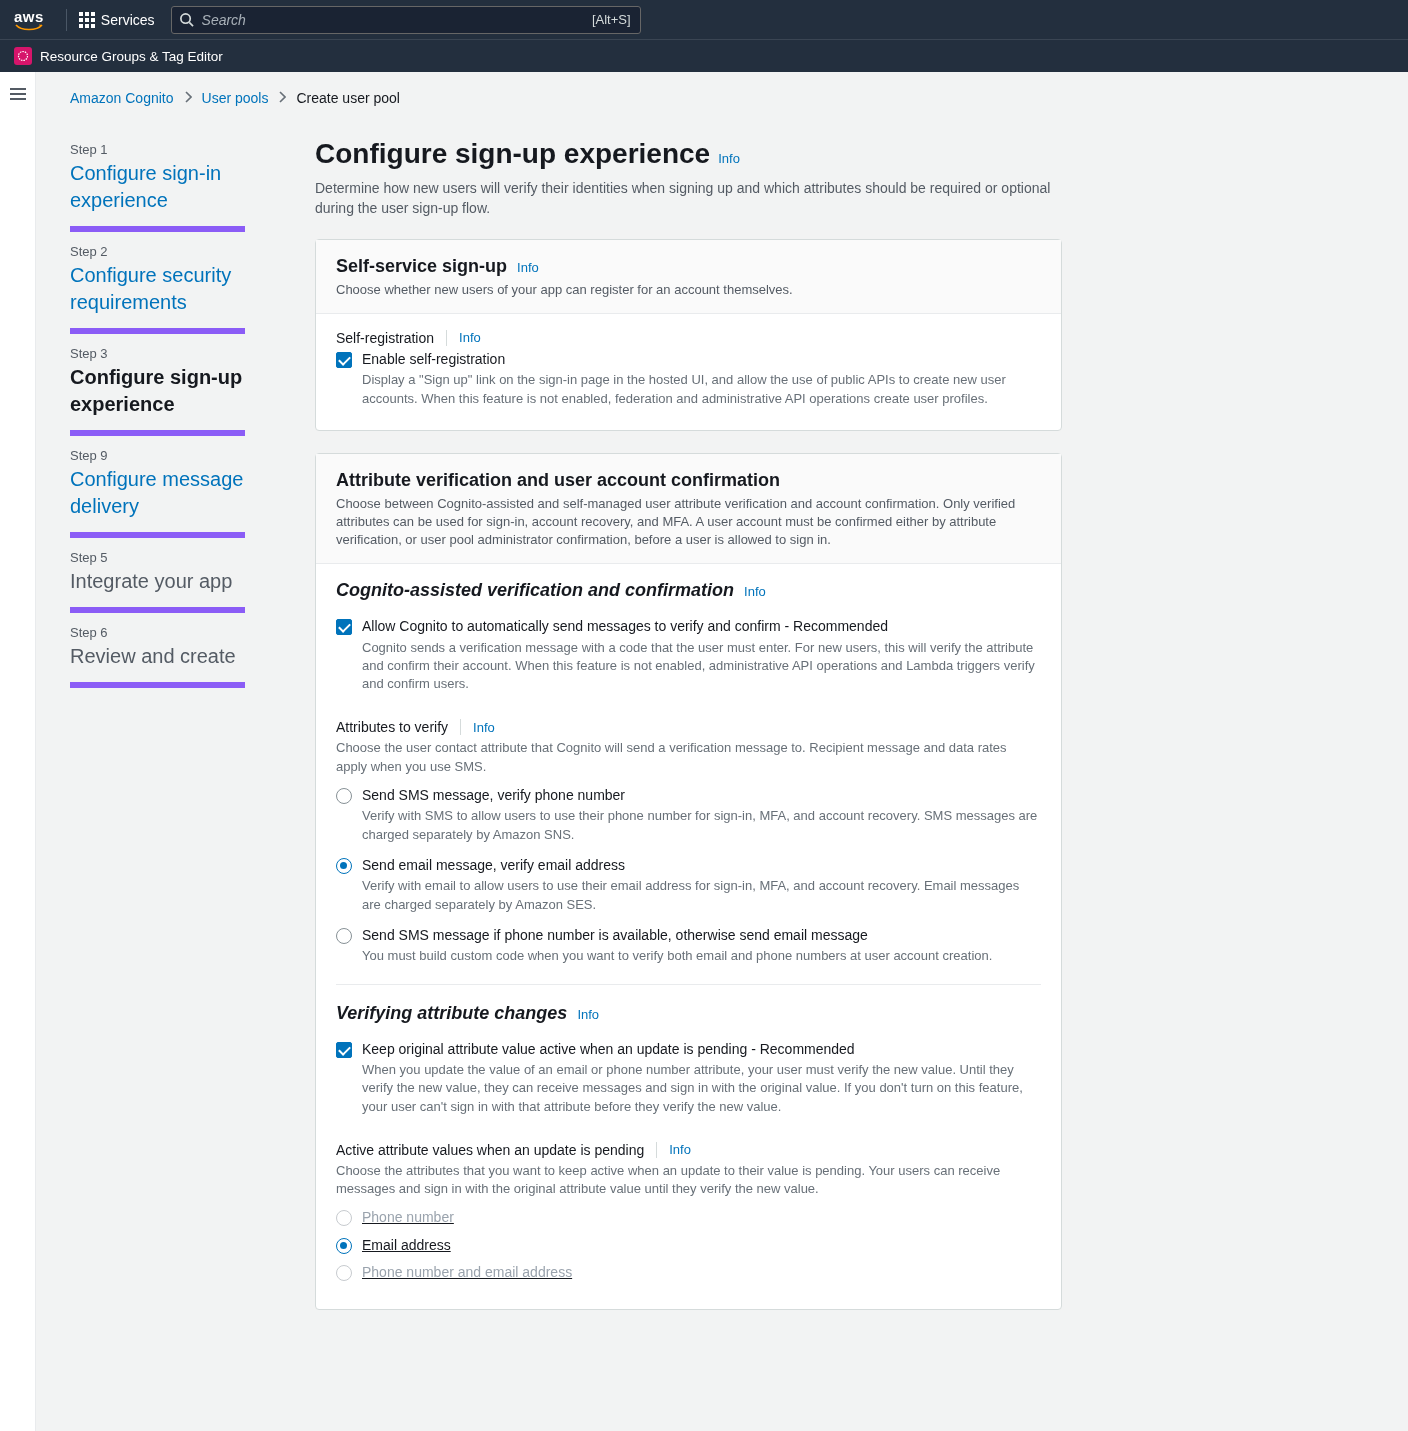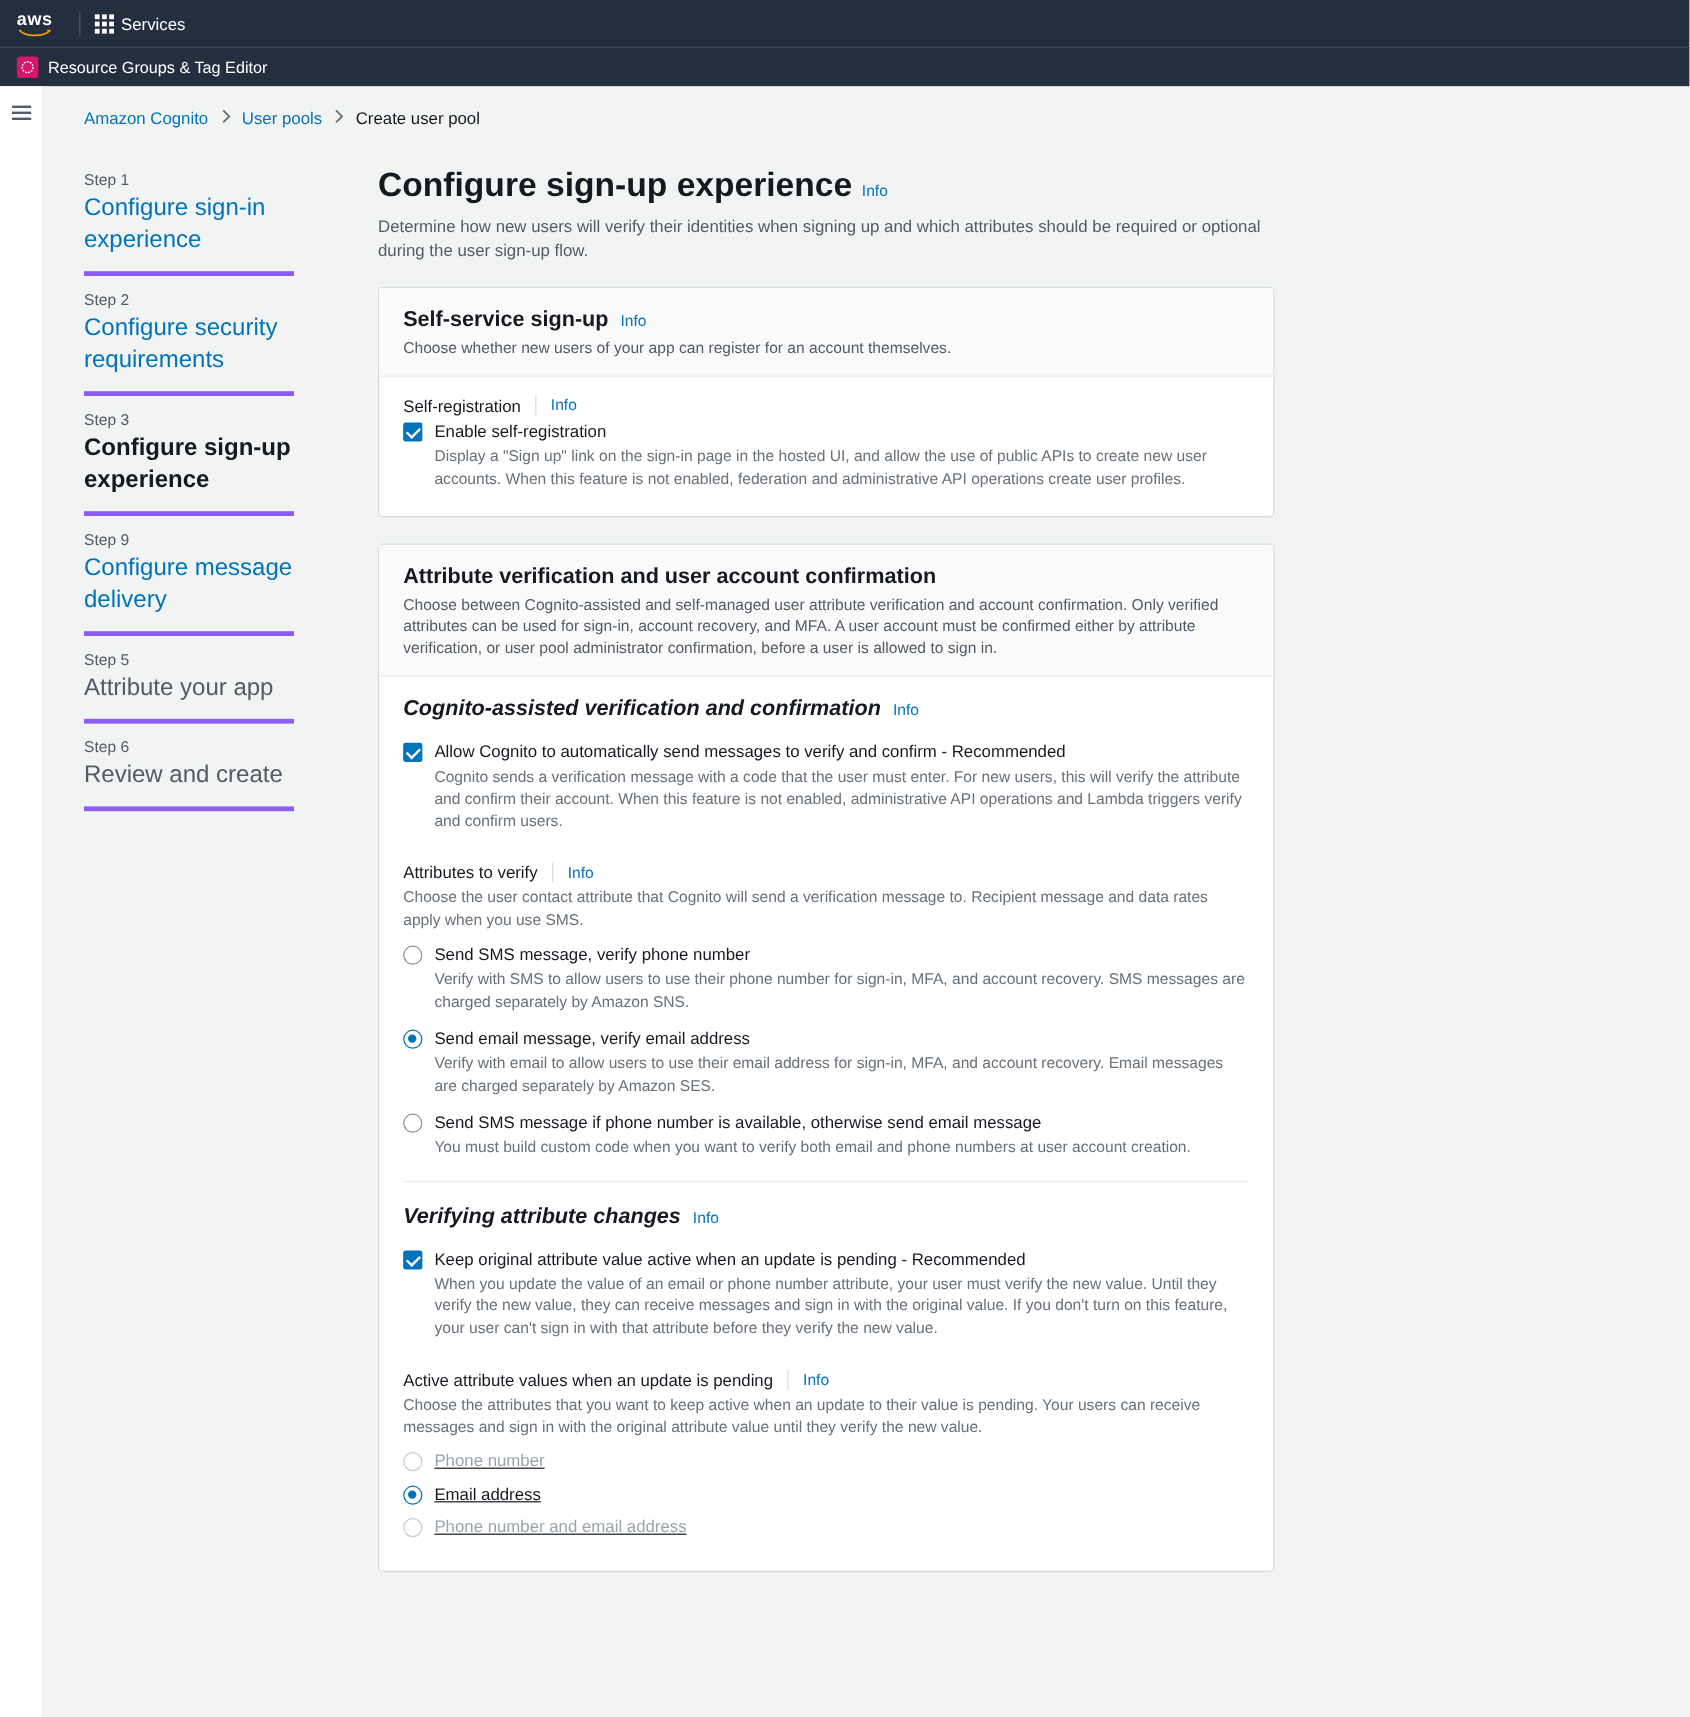--- a/index.html
+++ b/index.html
@@ -34,21 +34,21 @@
 .content { max-width:1000px; margin:0 0 0 34px; padding-top:18px;}
 
 
 .breadcrumbs { display:flex; align-items:center; gap:10px; font-size:14px; margin-bottom:32px;}
 .breadcrumbs .chev { color:#687078; }
 .breadcrumbs .current { color:#16191f; }
 
 
 .columns { display:flex; gap:70px;}
 .sidebar { width:175px; flex-shrink:0; padding-top:4px;}
-.step-block { border-bottom:4px solid #8b5cf6; padding:12px 0;}
+.step-block { border-bottom:6px solid #8b5cf6; padding:12px 0;}
 .step-block:first-child { padding-top:0;}
 .step-num { font-size:13px; color:#545b64; margin-bottom:3px;}
 .step-title { font-size:20px; line-height:1.35;}
 .step-title.link { color:#0073bb;}
 .step-title.active { color:#16191f; font-weight:600;}
 .step-title.muted { color:#545b64;}
 
 .main-col { flex:1; min-width:0; padding-right:8px;}
 .page-title-row { display:flex; align-items:baseline; gap:8px; margin-bottom:8px;}
 .page-title { font-size:28px; font-weight:600; color:#16191f;}
@@ -108,20 +108,30 @@
         <span></span>
         <span></span>
         <span></span>
         <span></span>
         <span></span>
         <span></span>
         <span></span>
       </span>
     <span>Services</span>
   </div>
+  <div class="search-wrap">
+    <span class="search-icon">
+      <svg width="15" height="15" viewBox="0 0 16 16" fill="none">
+          <circle cx="7" cy="7" r="5" stroke="#d5dbdb" stroke-width="1.8"></circle>
+          <line x1="11" y1="11" x2="15" y2="15" stroke="#d5dbdb" stroke-width="1.8"></line>
+        </svg>
+    </span>
+    <input class="search-input" placeholder="Search" style="">
+    <span class="search-shortcut">[Alt+S]</span>
+  </div>
 </div>
 <div class="sub-header">
   <span class="badge">
     <svg width="12" height="12" viewBox="0 0 12 12">
         <circle cx="6" cy="6" r="4.5" fill="none" stroke="#fff" stroke-width="1.2" stroke-dasharray="1.5 1"></circle>
       </svg>
   </span>
   <span>Resource Groups &amp; Tag Editor</span>
 </div>
 
@@ -164,21 +174,21 @@
           <div class="step-block">
             <div class="step-num">Step 3</div>
             <div class="step-title active">Configure sign-up experience</div>
           </div>
           <div class="step-block">
             <div class="step-num">Step 9</div>
             <div class="step-title link">Configure message delivery</div>
           </div>
           <div class="step-block">
             <div class="step-num">Step 5</div>
-            <div class="step-title muted">Attribute your app</div>
+            <div class="step-title muted">Integrate your app</div>
           </div>
           <div class="step-block">
             <div class="step-num">Step 6</div>
             <div class="step-title muted">Review and create</div>
           </div>
         </div>
 
         <div class="main-col">
           <div class="page-title-row">
             <h1 class="page-title">Configure sign-up experience</h1>

